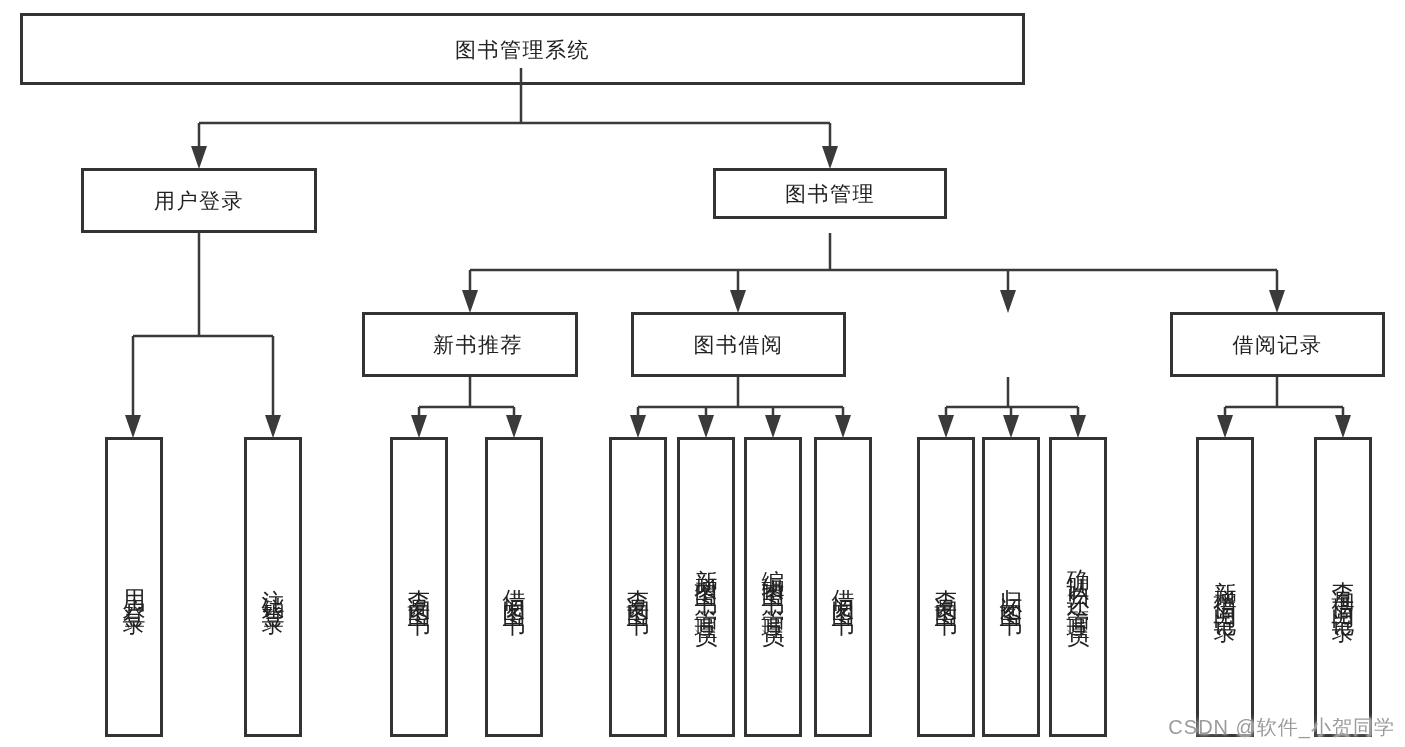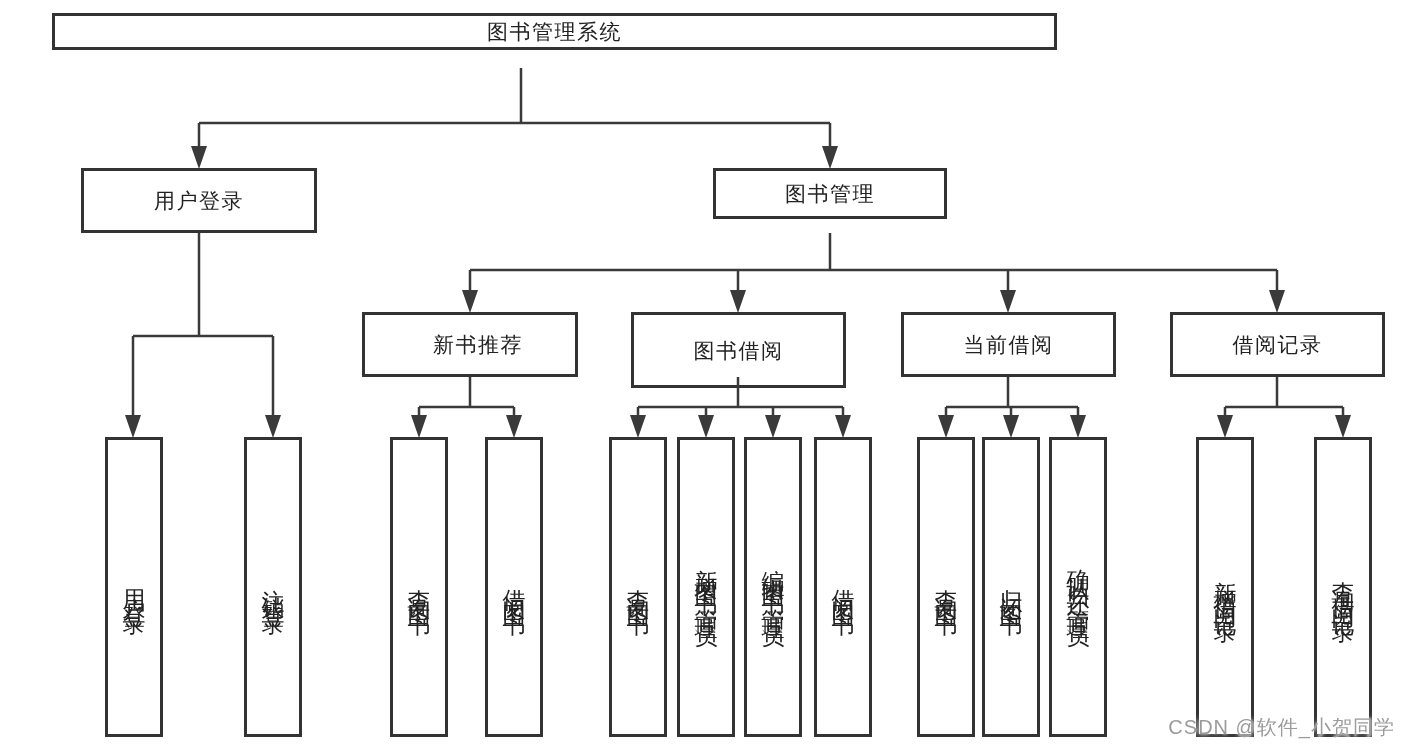--- a/index.html
+++ b/index.html
@@ -61,39 +61,36 @@
     text-shadow:0 0 3px #ffffff, 0 0 6px #ffffff;
     z-index:3;
     white-space:nowrap;
   }
 </style>
 </head>
 <body>
 
 <div id="canvas">
 
-  <div class="node hnode" style="left:20px;top:13px;width:1005px;height:37px;margin-left:32px;">
+  <div class="node hnode" style="left:20px;top:13px;width:1005px;height:72px;">
     <span>图书管理系统</span>
   </div>
 
   <div class="node hnode" style="left:81px;top:168px;width:236px;height:65px;">
     <span>用户登录</span>
   </div>
   <div class="node hnode" style="left:713px;top:168px;width:234px;height:51px;">
     <span>图书管理</span>
   </div>
 
   <div class="node hnode" style="left:362px;top:312px;width:216px;height:65px;padding-left:16px;">
     <span>新书推荐</span>
   </div>
-  <div class="node hnode" style="left:631px;top:312px;width:215px;height:76px;">
+  <div class="node hnode" style="left:631px;top:312px;width:215px;height:65px;">
     <span>图书借阅</span>
-  </div>
-  <div class="node hnode" style="left:901px;top:312px;width:215px;height:65px;">
-    <span>当前借阅</span>
   </div>
   <div class="node hnode" style="left:1170px;top:312px;width:215px;height:65px;">
     <span>借阅记录</span>
   </div>
 
   <div class="node vnode" style="left:105px;top:437px;width:58px;height:300px;">
     <span>用户登录</span>
   </div>
   <div class="node vnode" style="left:244px;top:437px;width:58px;height:300px;">
     <span>注销登录</span>

